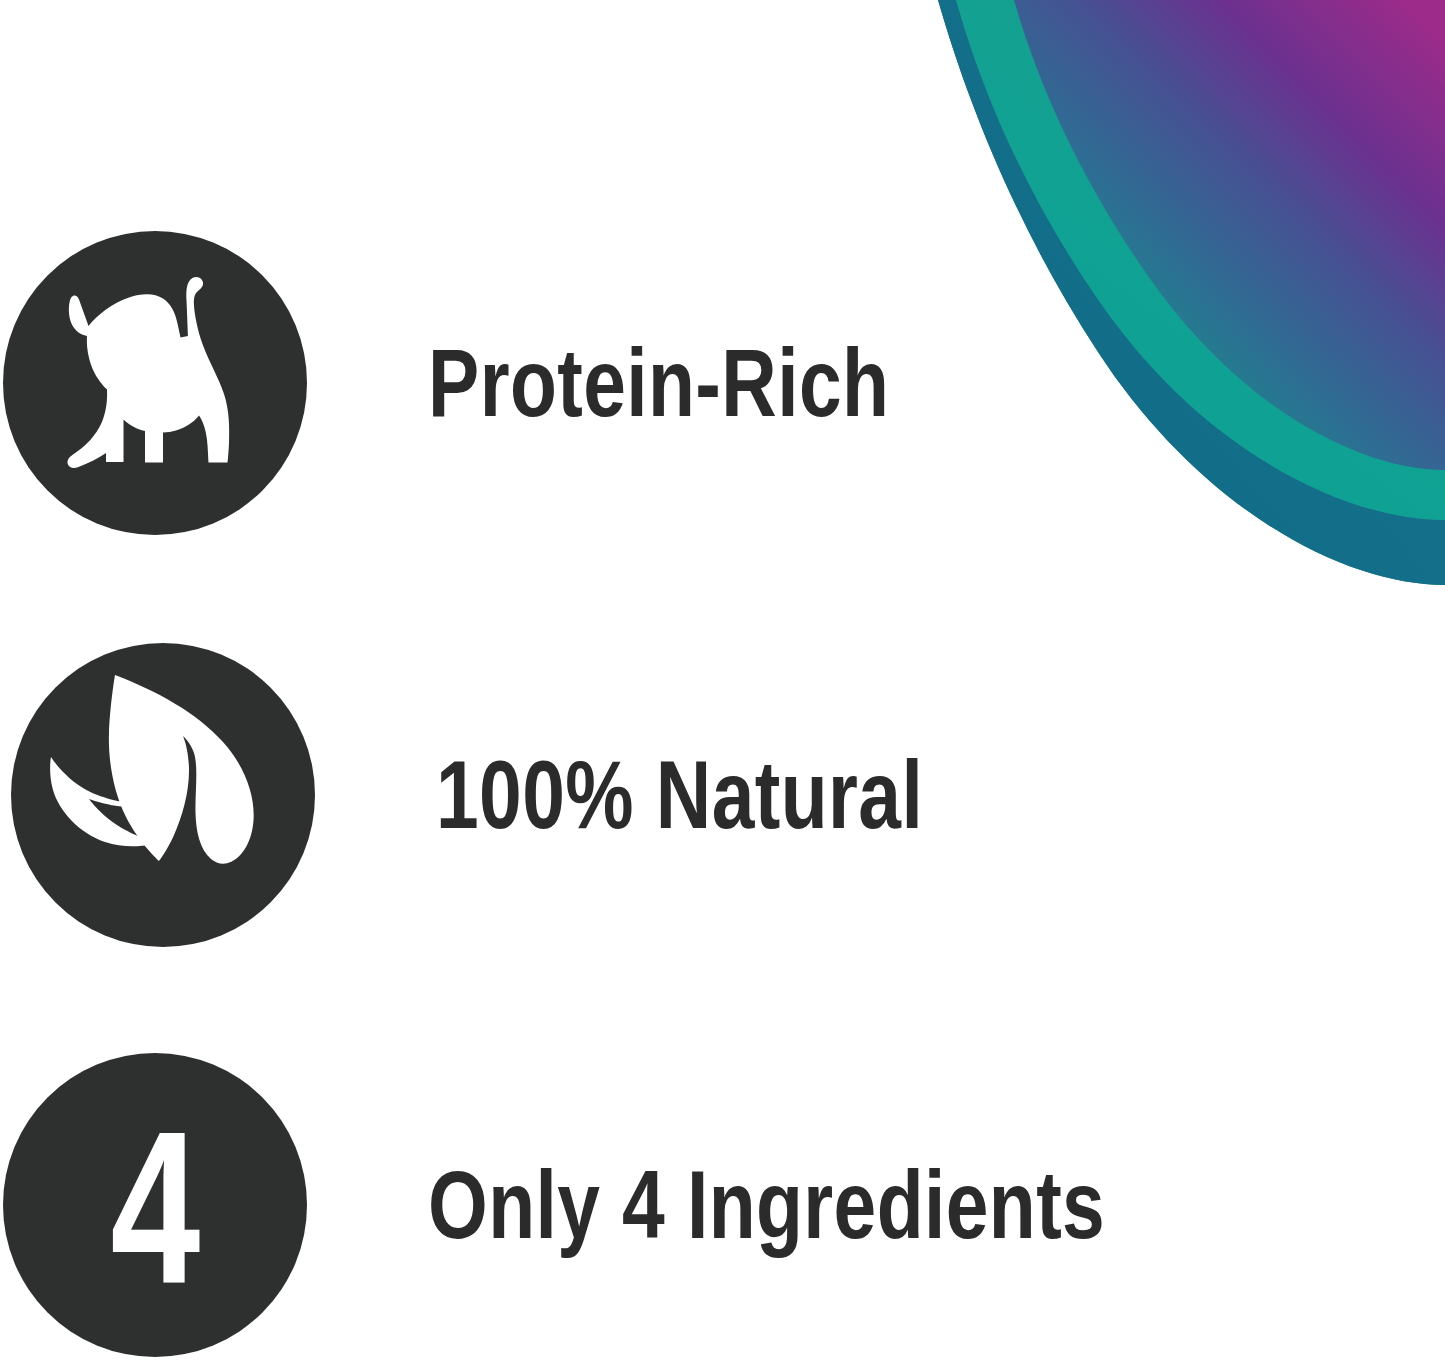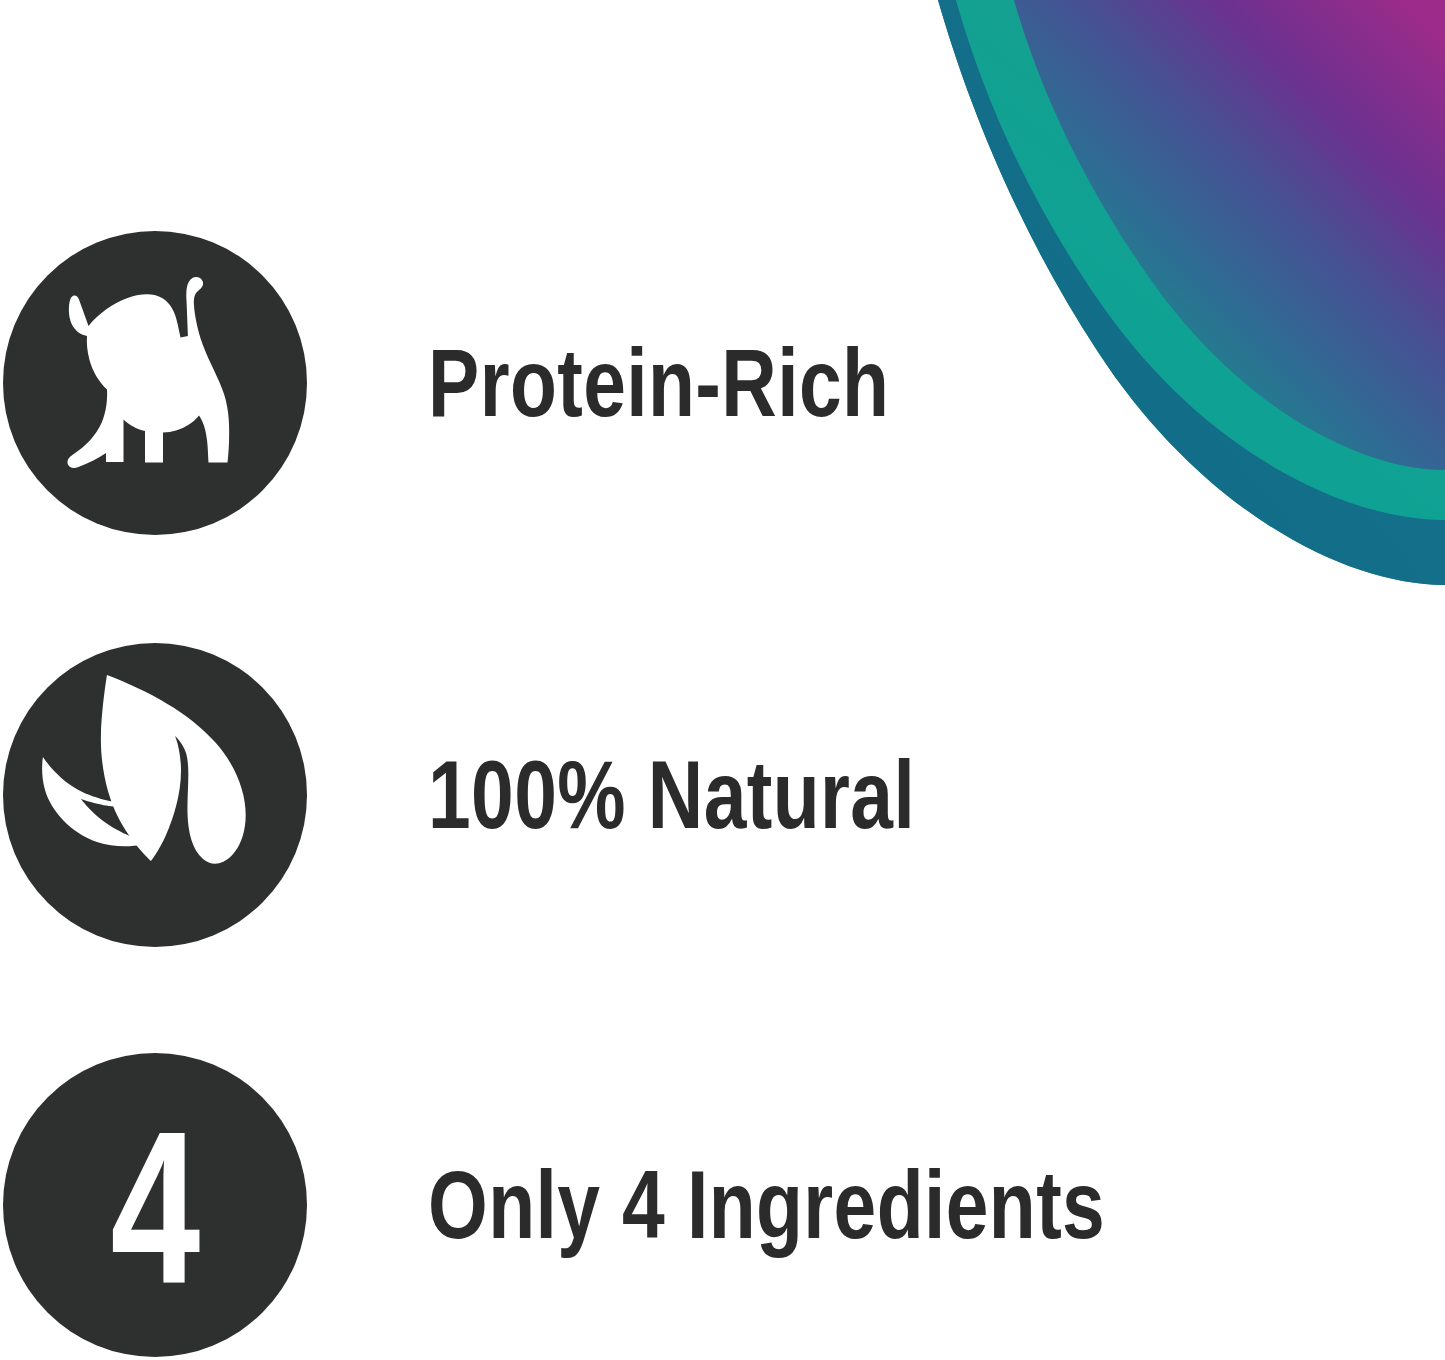--- a/index.html
+++ b/index.html
@@ -38,21 +38,21 @@
   
   .feature-row {
     position: absolute;
     left: 0;
     display: flex;
     align-items: center;
     width: 1200px;
     height: 310px;
   }
   #row-0 { top: 228px; }
-  #row-1 { top: 640px; }
+  #row-1 { top: 640px; margin-left: 8px; }
   #row-2 { top: 1050px; }
 
   .badge {
     position: relative;
     flex: 0 0 auto;
     width: 304px;
     height: 304px;
     margin-left: 3px;
     border-radius: 50%;
     background: #2e302f;

